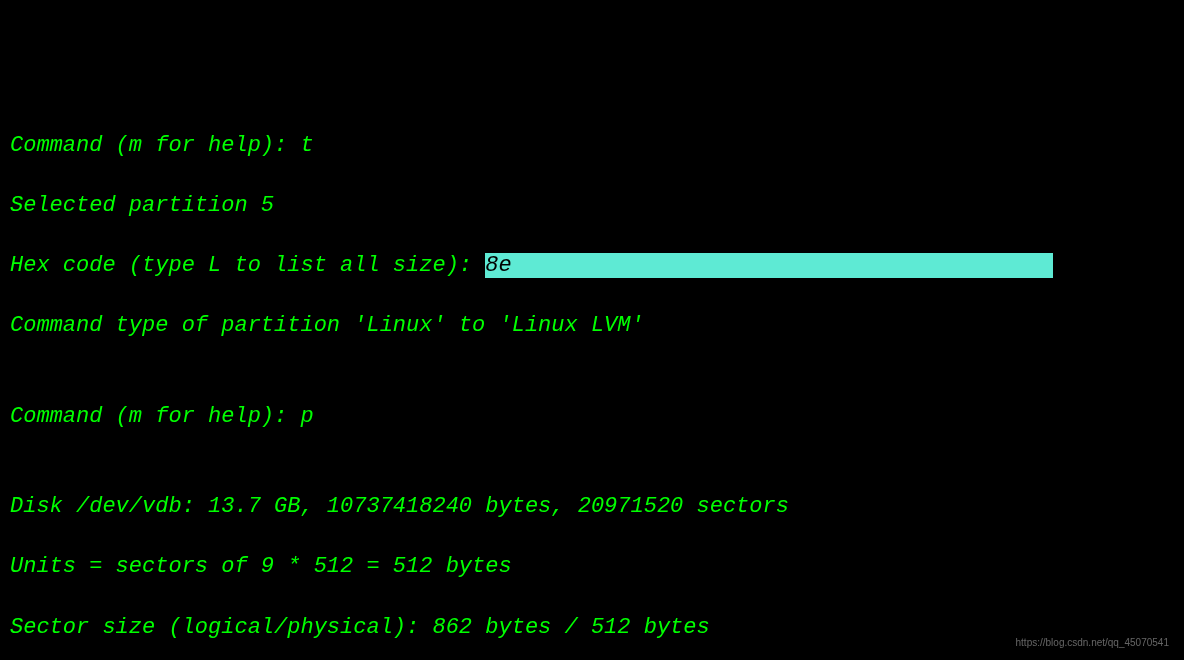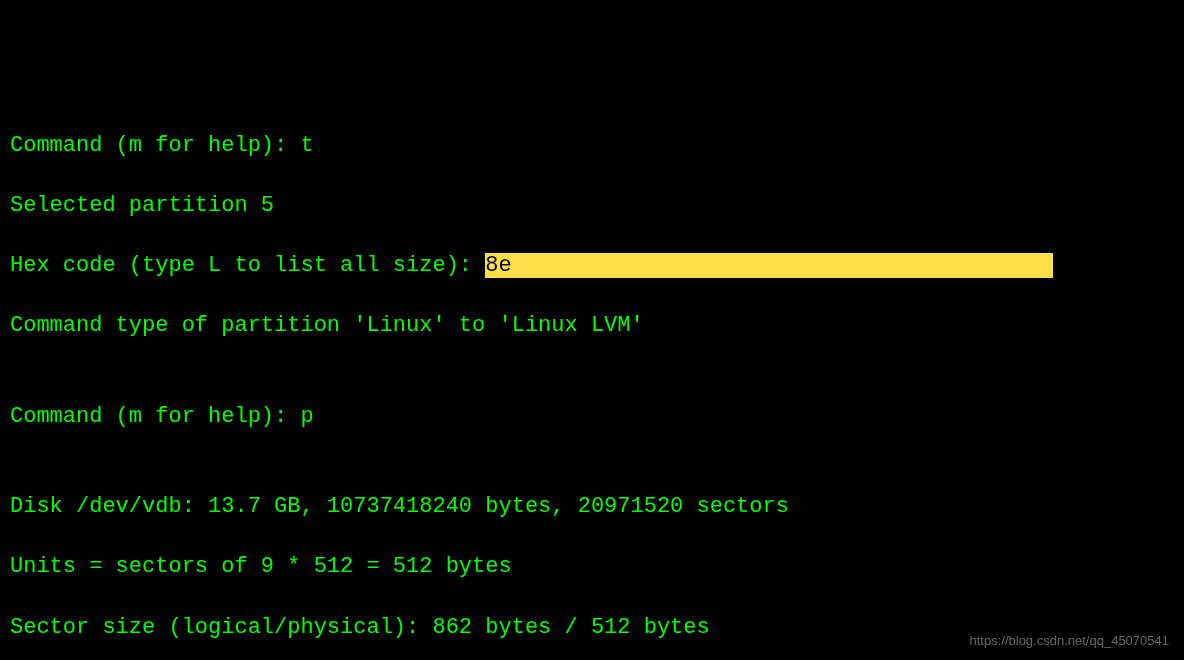--- a/index.html
+++ b/index.html
@@ -10,31 +10,31 @@
     line-height: 1.37;
     margin: 0;
     padding: 10px;
     width: 1184px;
     height: 660px;
     box-sizing: border-box;
     overflow: hidden;
     white-space: pre;
     position: relative;
   }
-  .line { display: block; }
+  .line { display: block; font-style: italic; }
   .hl {
-    background: #fde047;
+    background: #5eead4;
     color: #000;
   }
   .watermark {
     position: absolute;
     right: 15px;
     bottom: 10px;
     color: rgba(200,200,200,0.5);
-    font-size: 13px;
+    font-size: 10px;
     font-family: Arial, sans-serif;
     white-space: nowrap;
     padding-left: 8px;
   }
 </style>
 </head>
 <body>
 
 
 

